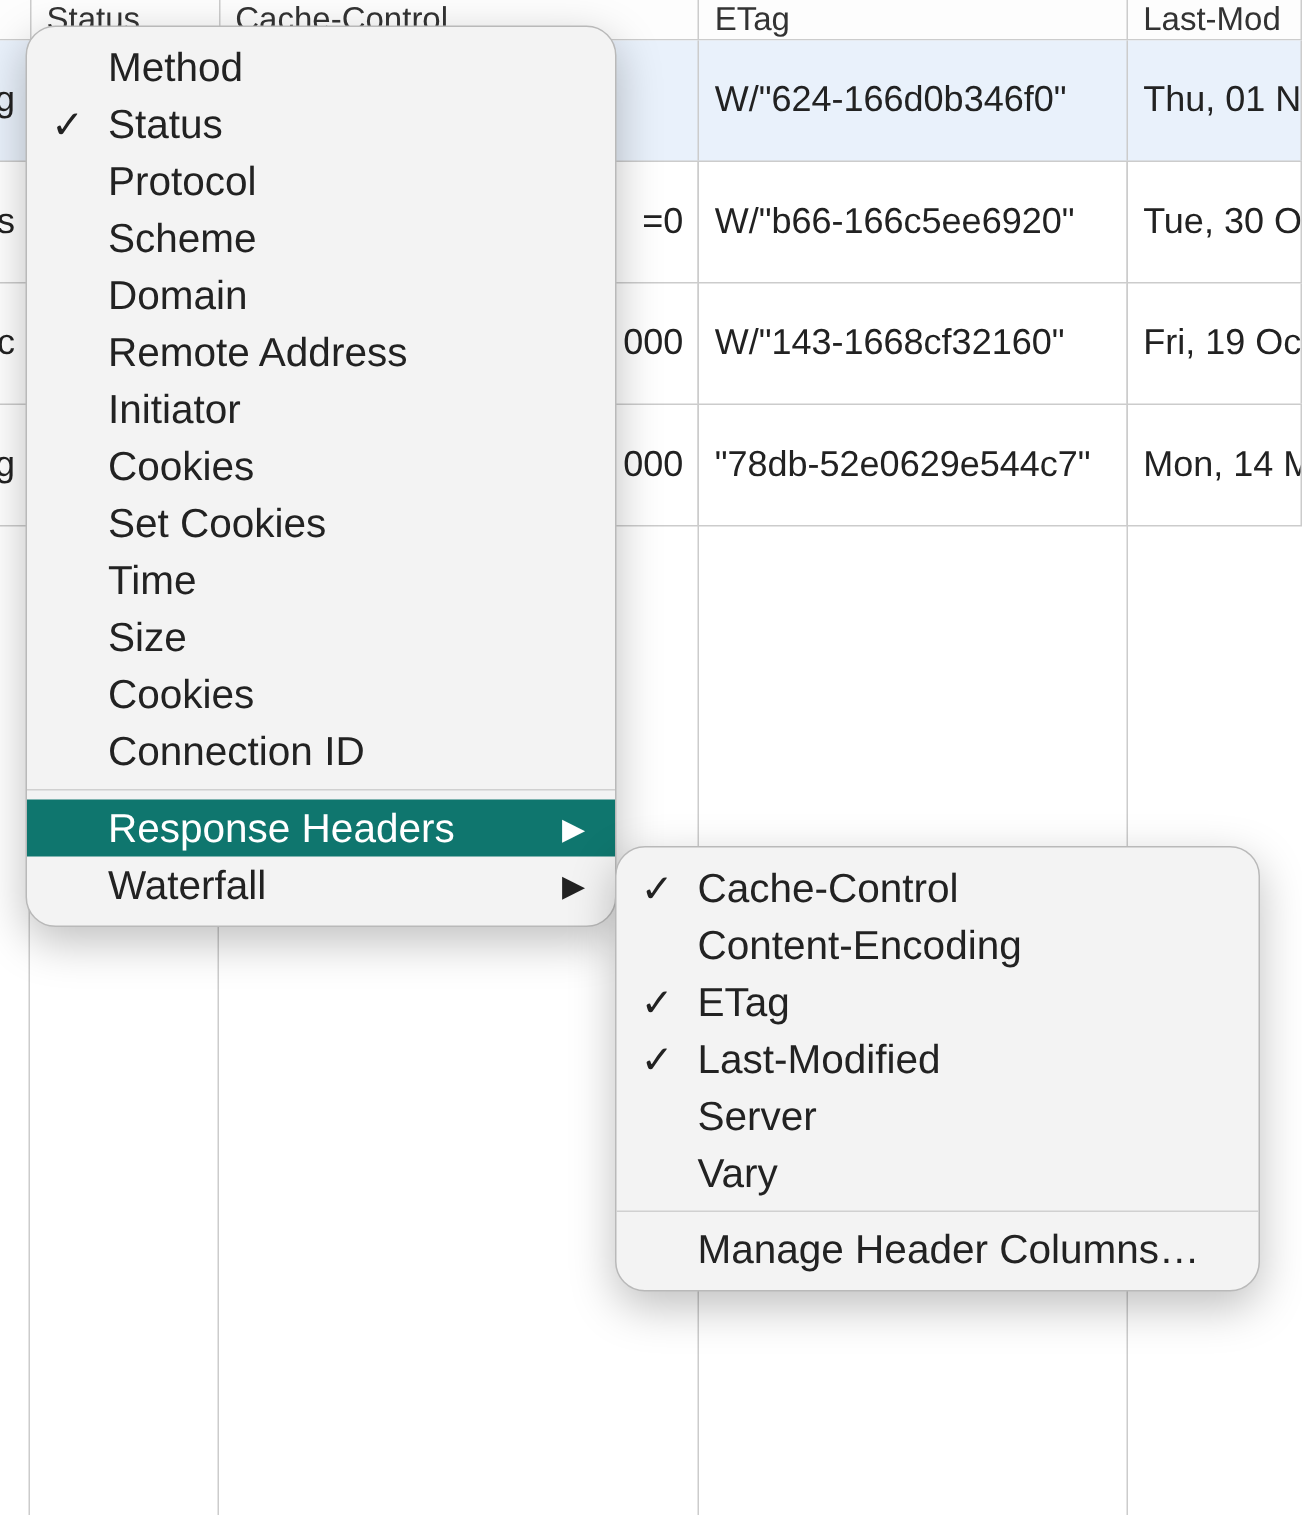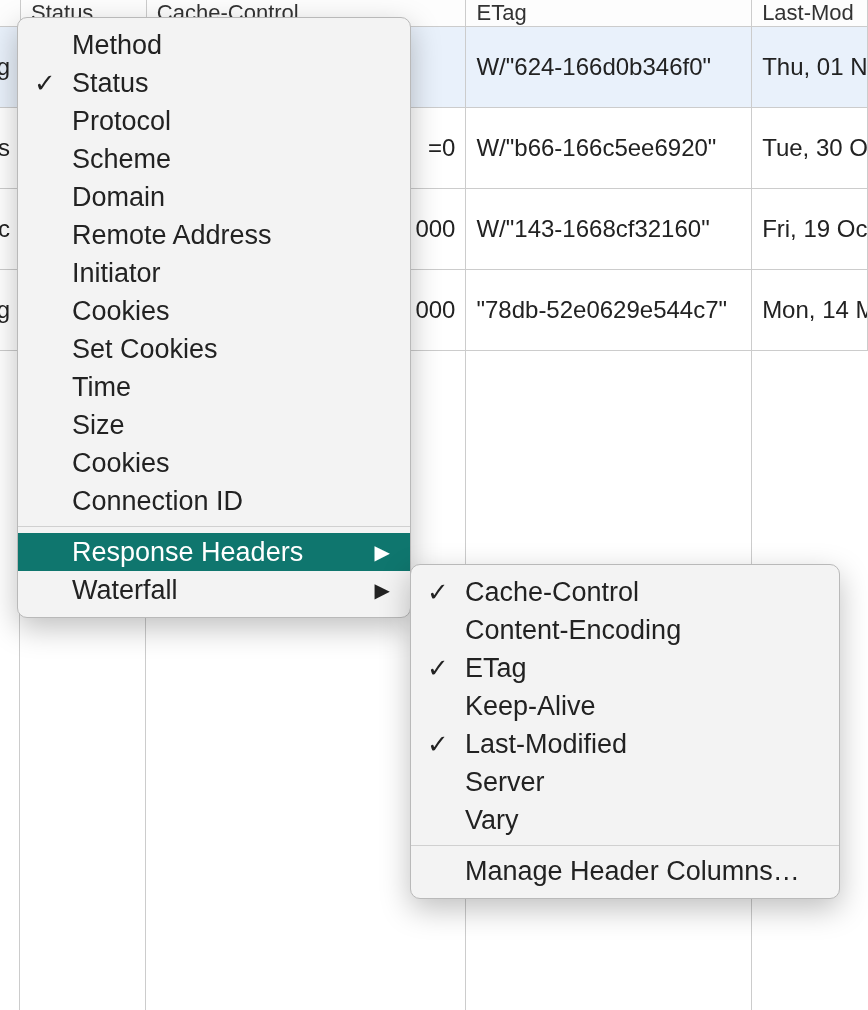--- a/index.html
+++ b/index.html
@@ -81,21 +81,21 @@
     bottom:0;
     width:1px;
     background:#ccc;
   }
 
   
   .menu {
     position:absolute;
     background:#f3f3f3;
     border:1px solid #b9b9b9;
-    border-radius:10px;
+    border-radius:20px;
     box-shadow: 0 10px 30px rgba(0,0,0,0.25);
     padding:8px 0;
     box-sizing:border-box;
   }
   .menu-item {
     display:flex;
     align-items:center;
     height:38px;
     padding: 0 20px 0 0;
     font-size:27px;
@@ -256,24 +256,20 @@
     </div>
     <div class="menu-item">
       <span class="check"></span>
       <span>Content-Encoding</span>
     </div>
     <div class="menu-item">
       <span class="check">✓</span>
       <span>ETag</span>
     </div>
     <div class="menu-item">
-      <span class="check"></span>
-      <span>Keep-Alive</span>
-    </div>
-    <div class="menu-item">
       <span class="check">✓</span>
       <span>Last-Modified</span>
     </div>
     <div class="menu-item">
       <span class="check"></span>
       <span>Server</span>
     </div>
     <div class="menu-item">
       <span class="check"></span>
       <span>Vary</span>

